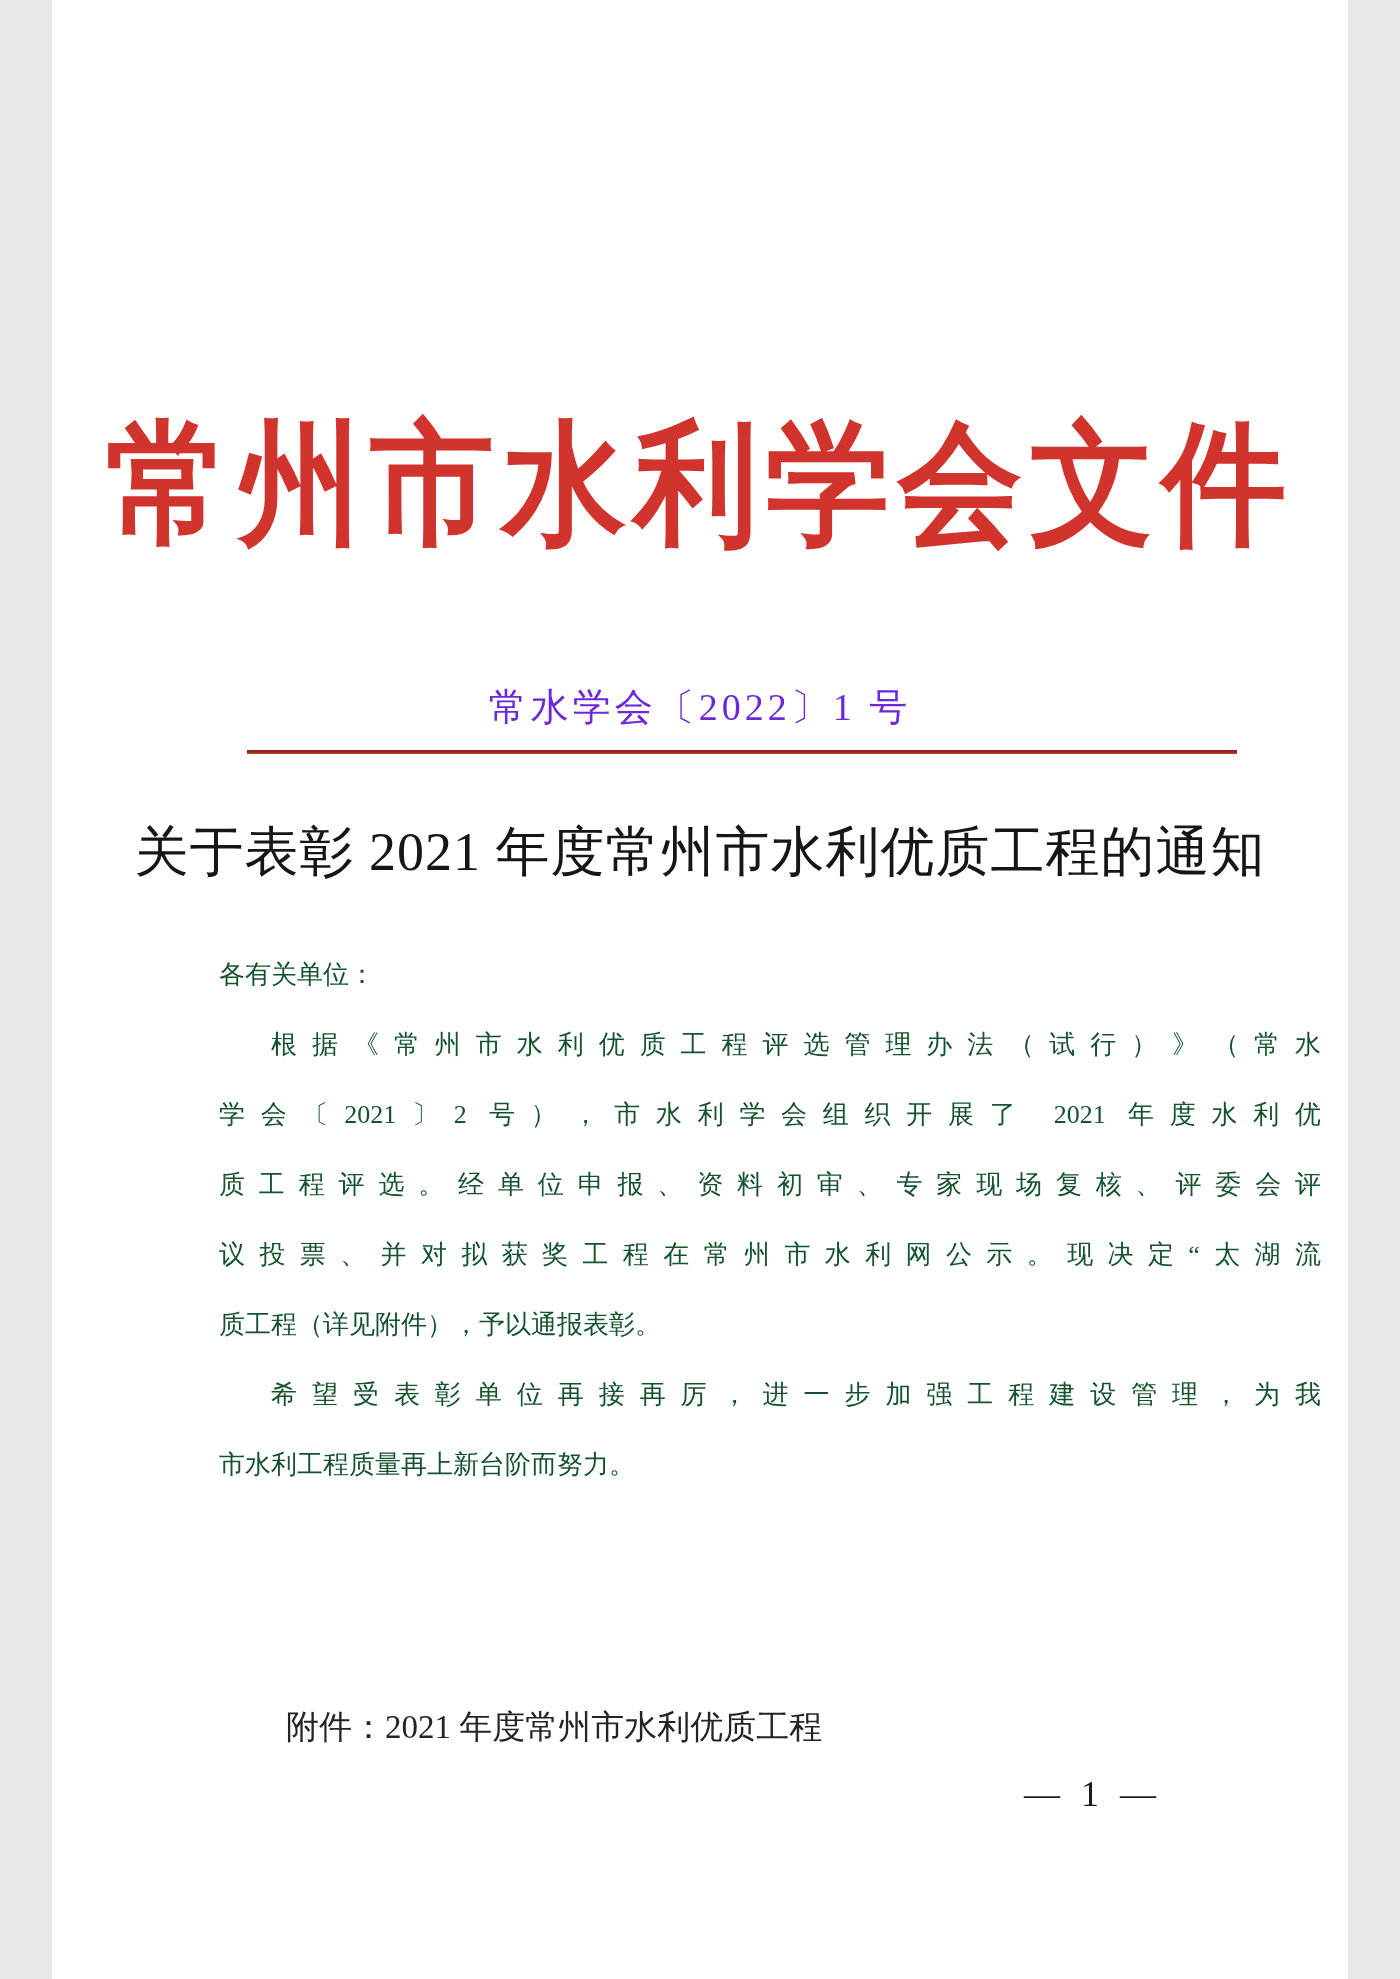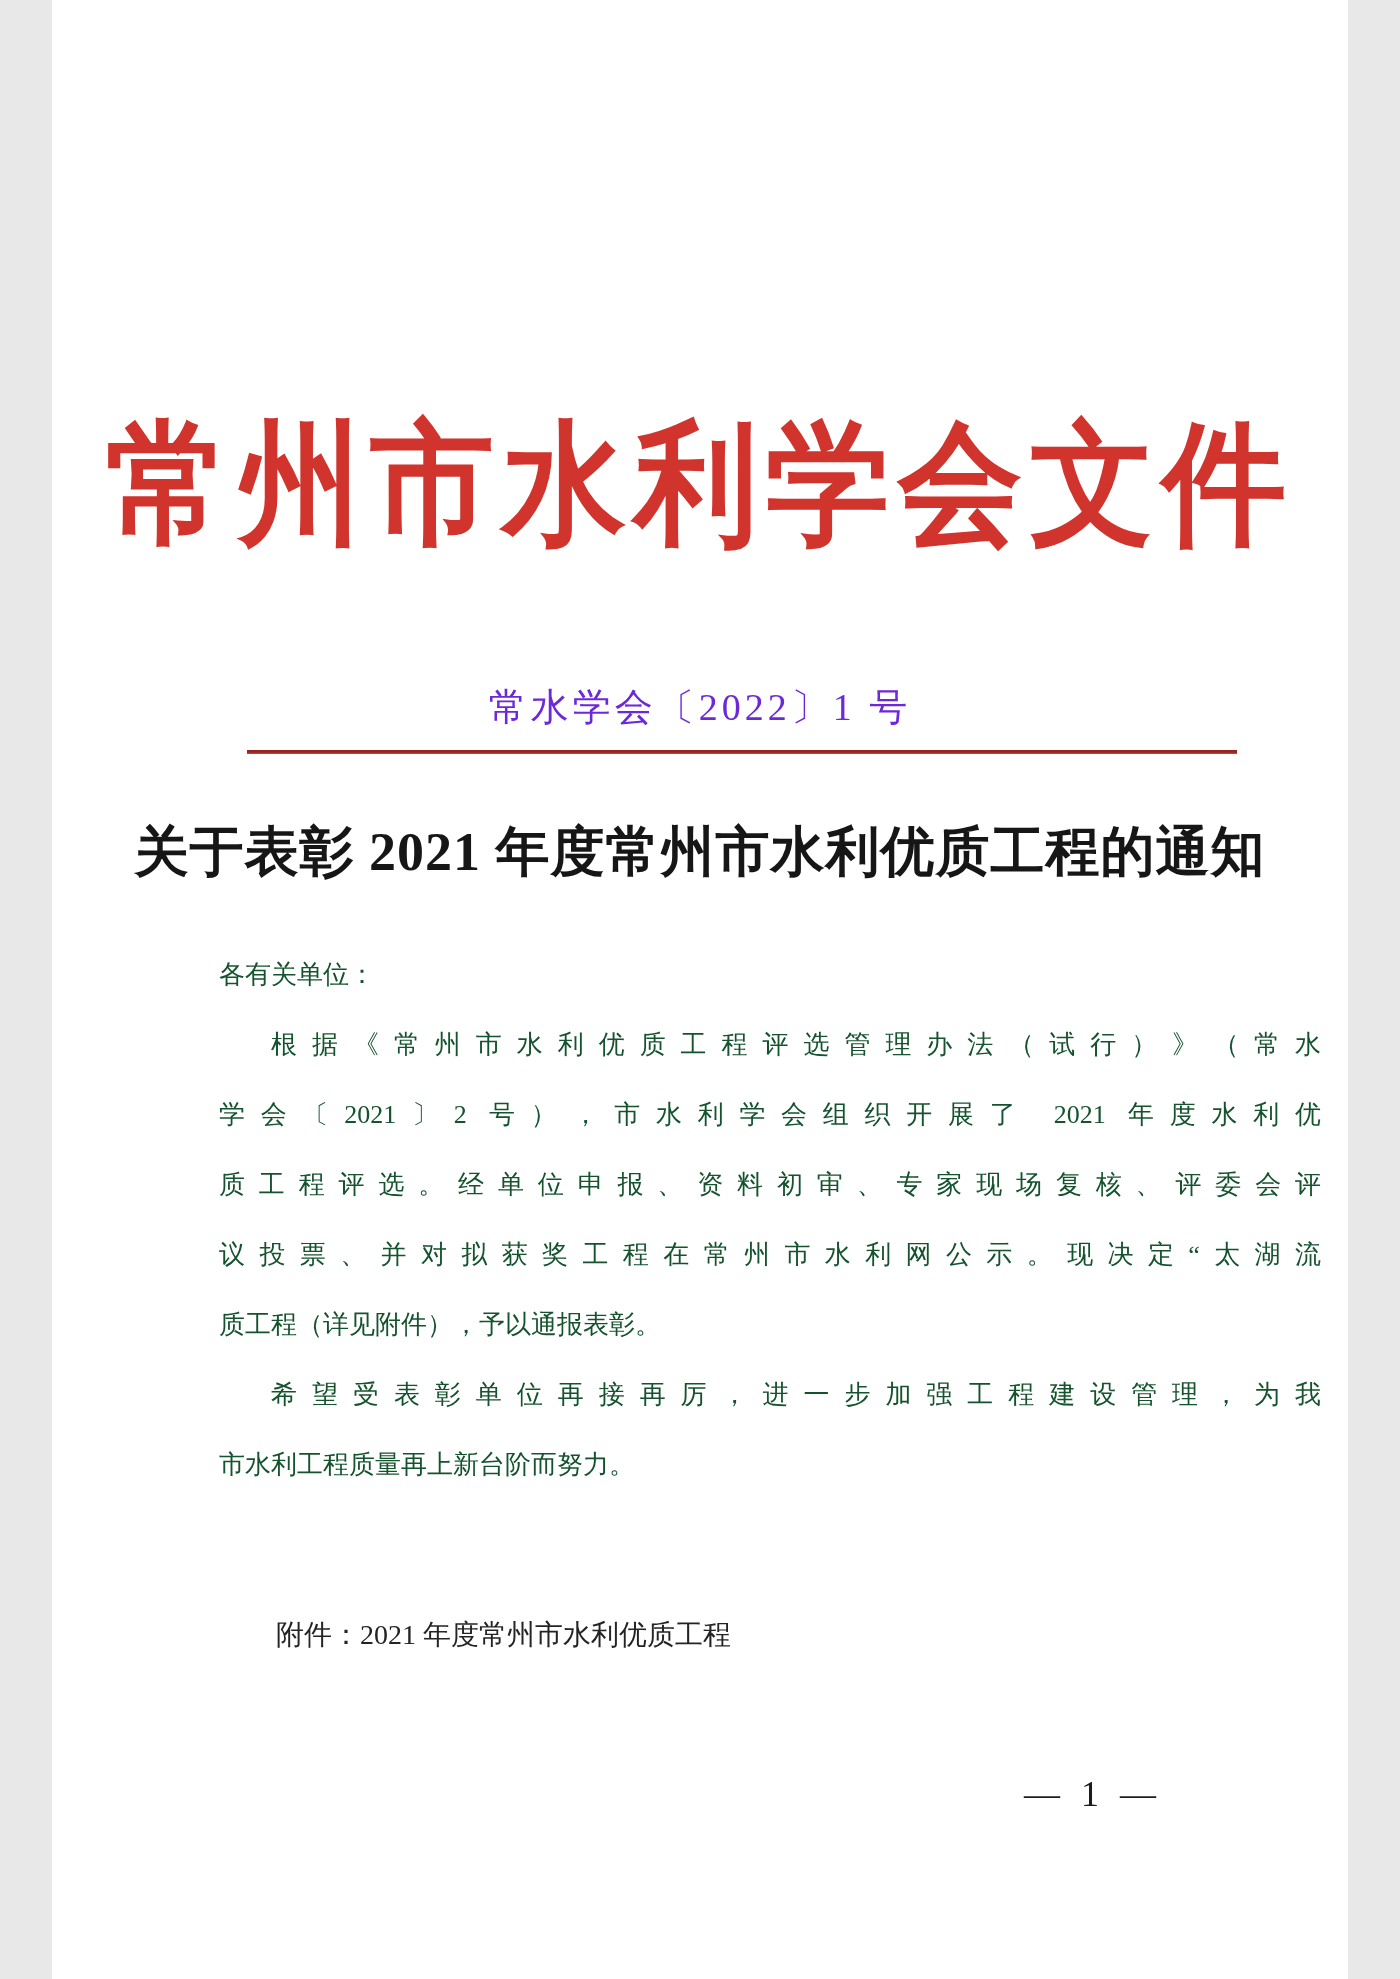--- a/index.html
+++ b/index.html
@@ -61,21 +61,21 @@
 
   
   .subject {
     position: absolute;
     top: 820px;
     left: 0;
     width: 100%;
     text-align: center;
     font-size: 54px;
     line-height: 64px;
-    font-weight: bold;
+    font-weight: normal;
     letter-spacing: 1px;
     color: #161616;
     white-space: nowrap;
   }
 
   
   .body-block {
     position: absolute;
     top: 940px;
     left: 167px;
@@ -95,24 +95,24 @@
     text-justify: inter-character;
   }
   .line.indent {
     text-indent: 2em;
     font-family: Liberation Serif, serif;
   }
 
   
   .attachment {
     position: absolute;
-    top: 1600px;
+    top: 1692px;
     left: 168px;
     width: 1102px;
-    font-size: 28px;
+    font-size: 33px;
     line-height: 70px;
     text-indent: 2em;
     color: #242424;
     white-space: nowrap;
   }
 
   
   .page-number {
     position: absolute;
     top: 1772px;

